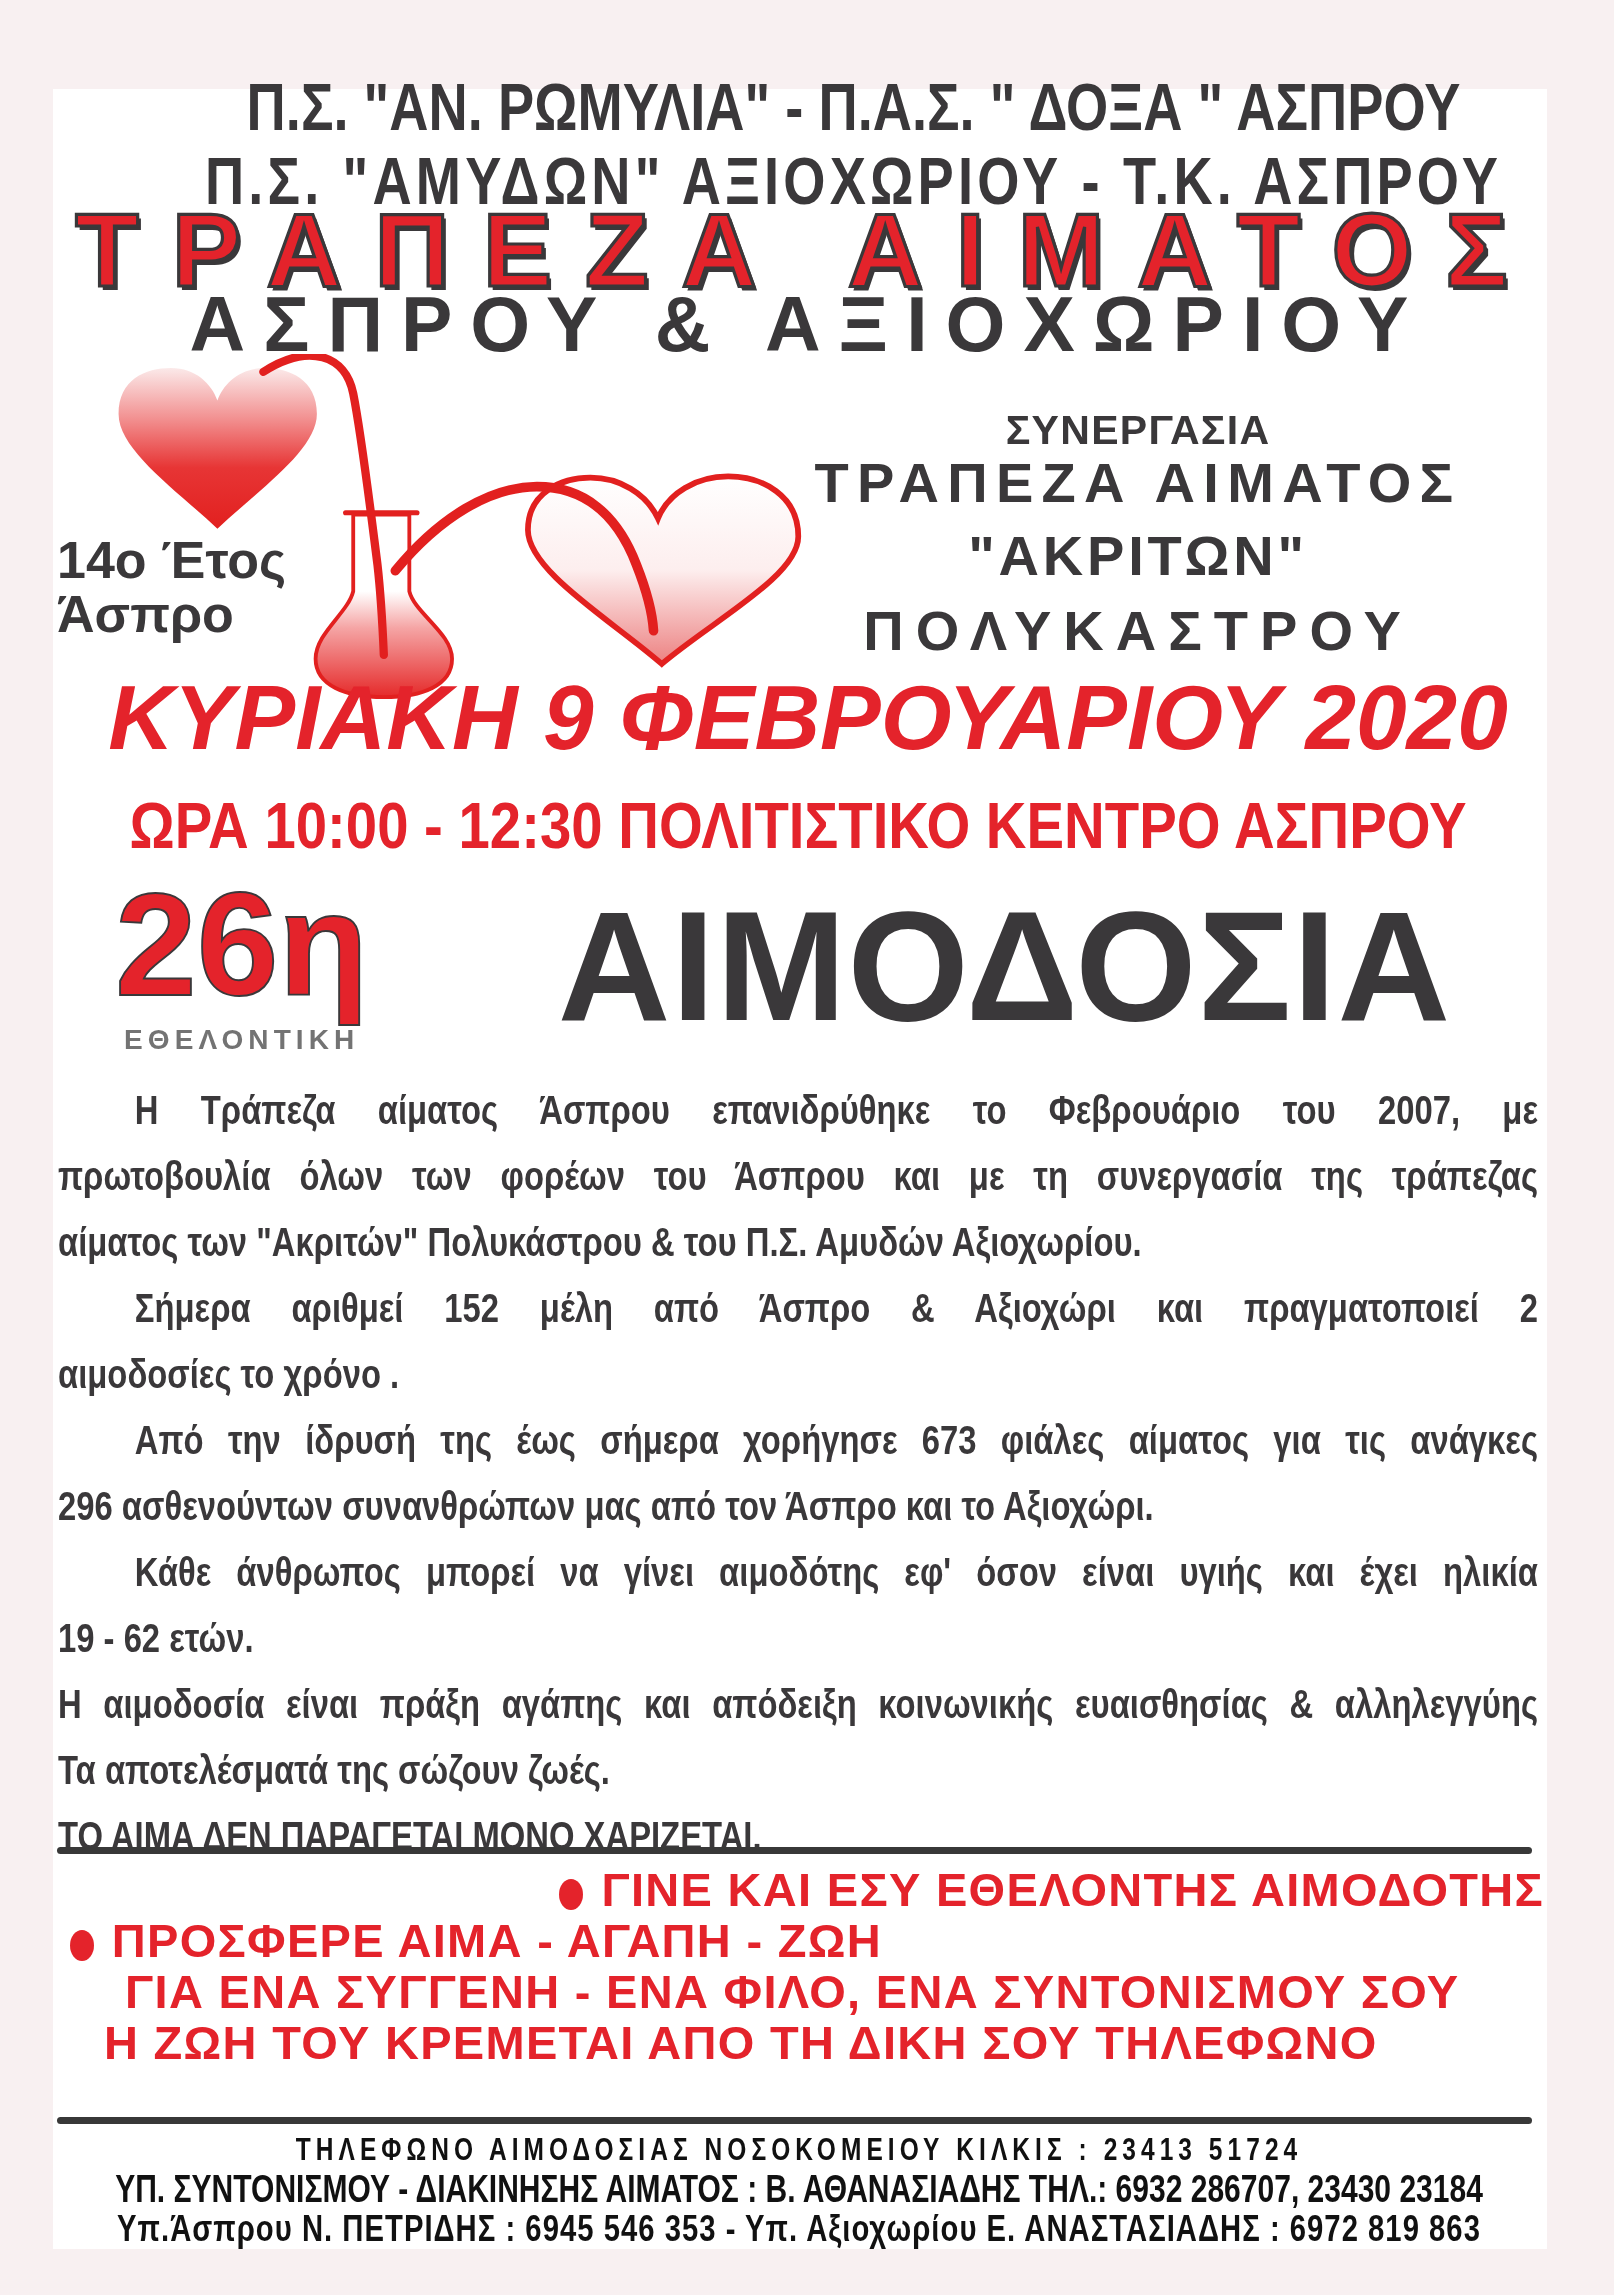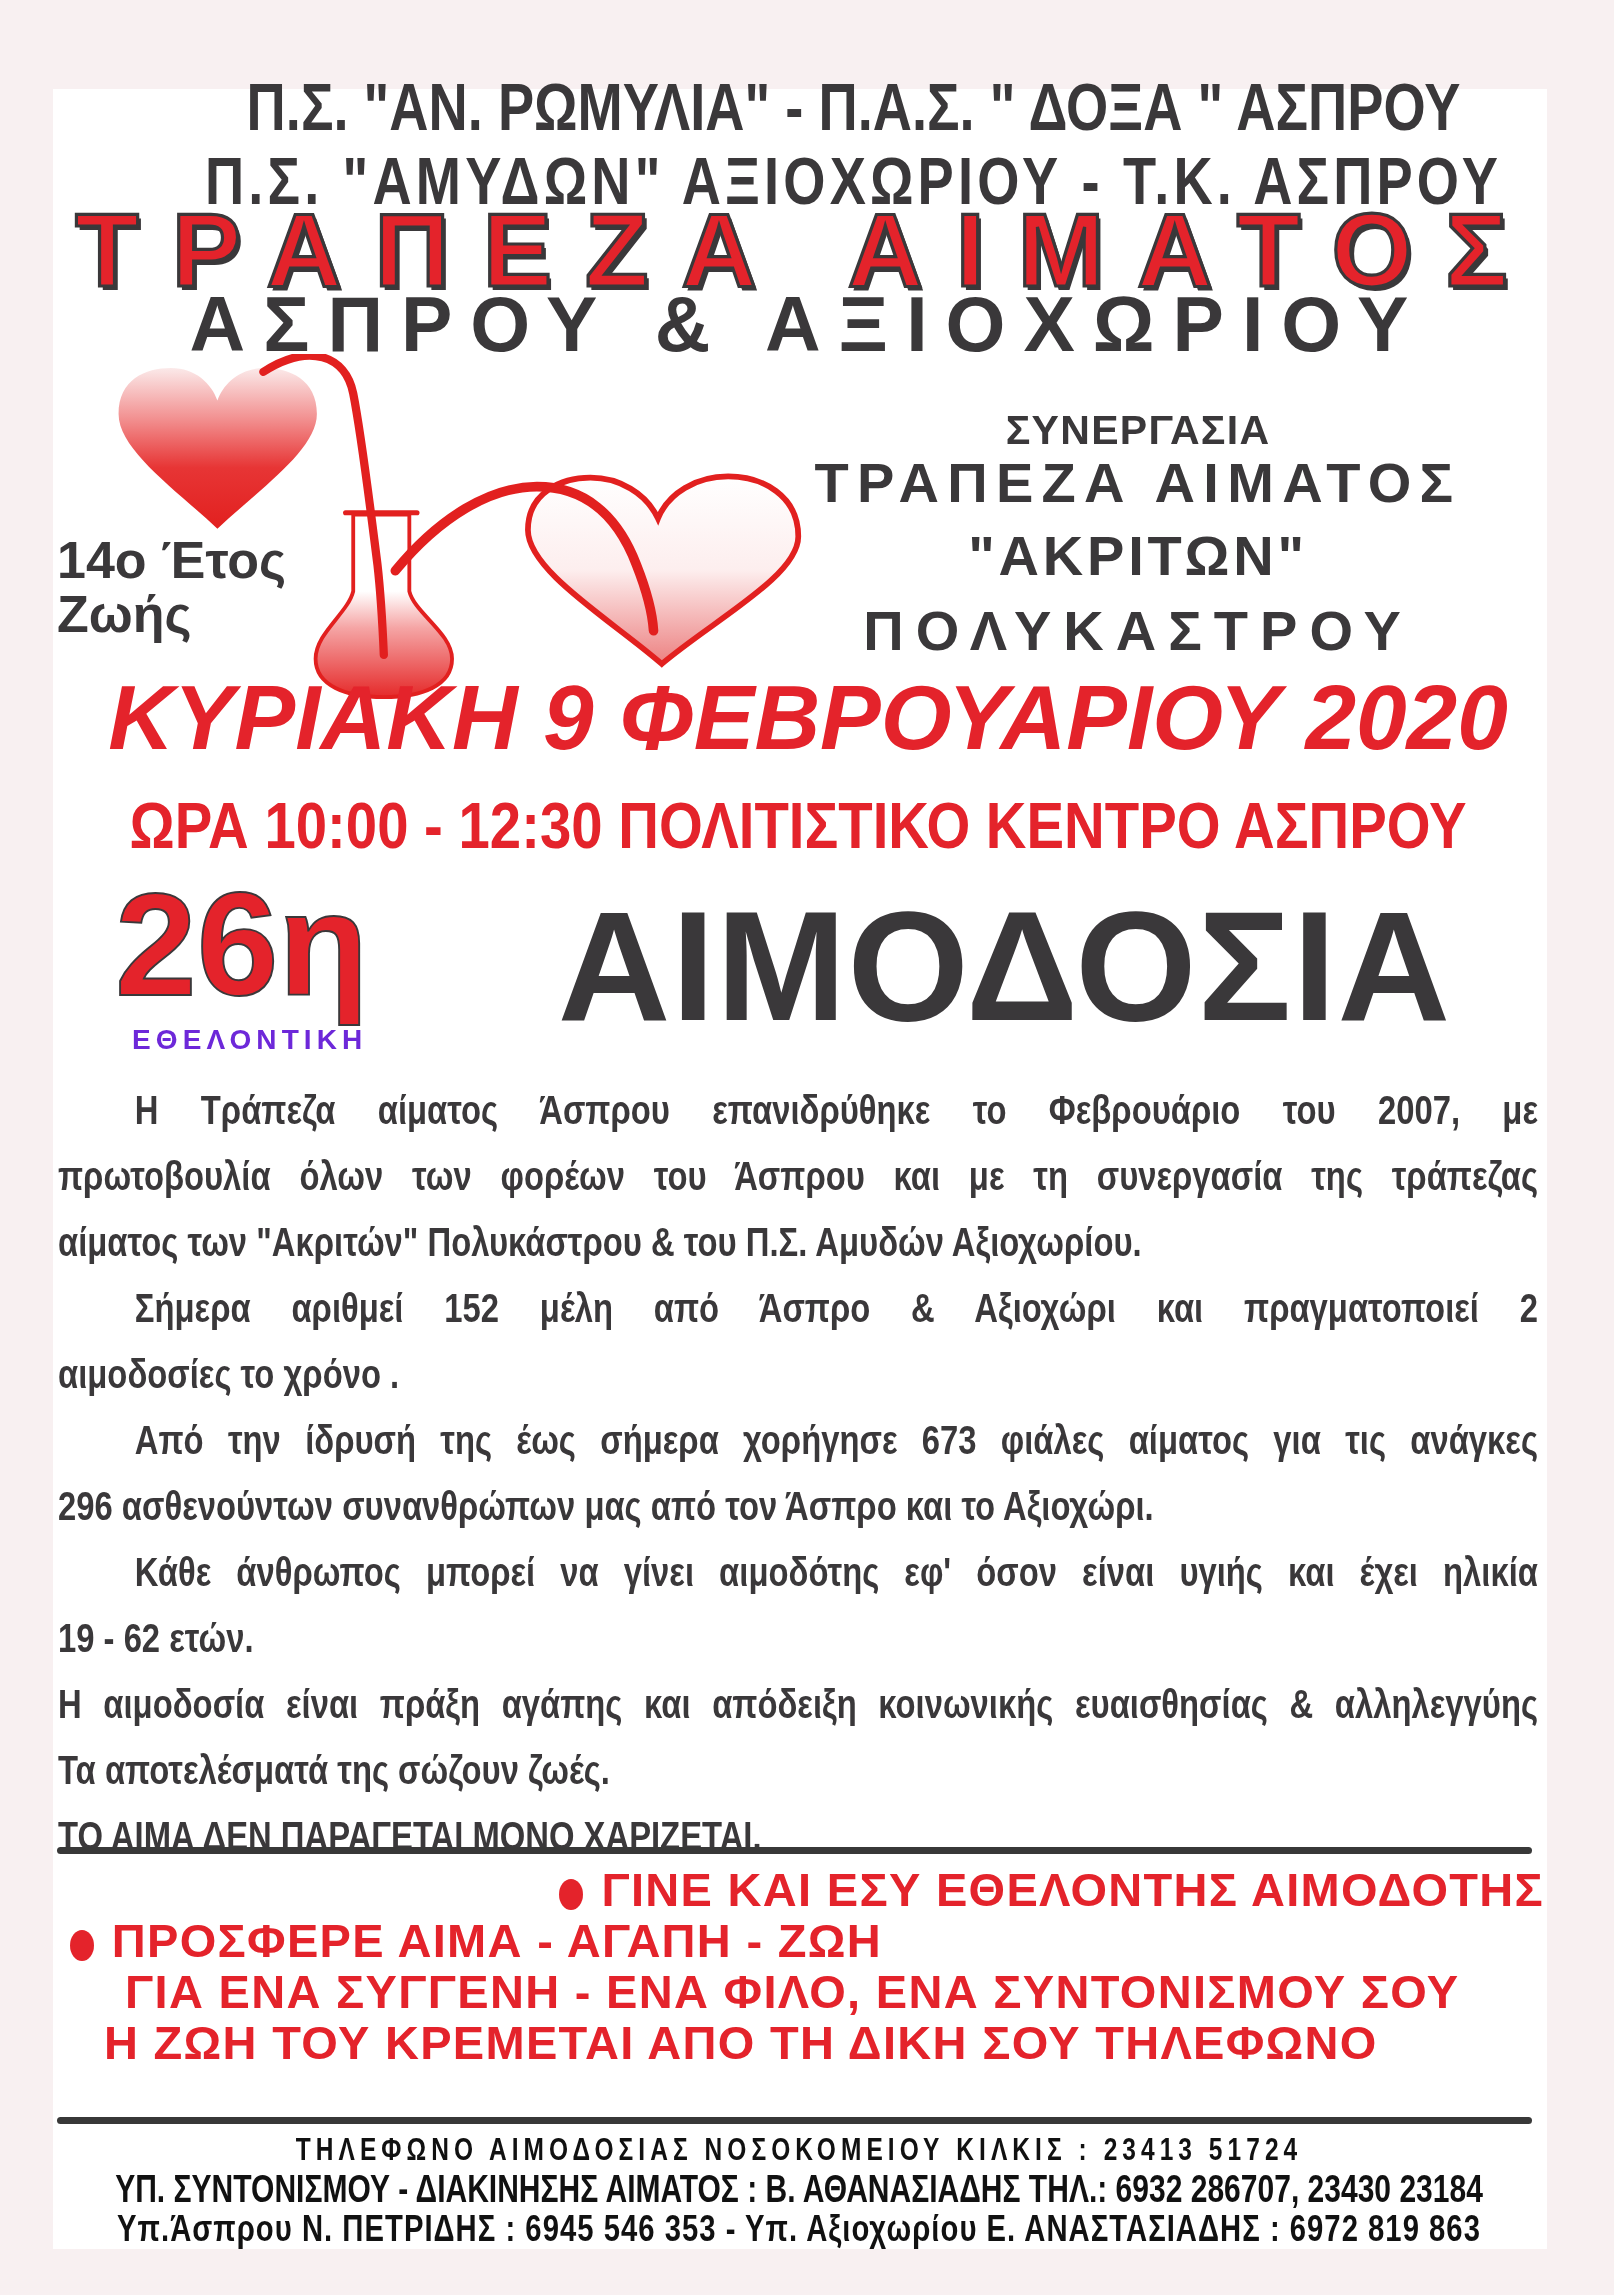--- a/index.html
+++ b/index.html
@@ -30,21 +30,21 @@
   .p-1{top:451px;font-size:56px;line-height:63px;letter-spacing:8.3px;}
   .p-2{top:524px;font-size:56px;line-height:63px;letter-spacing:3.8px;}
   .p-3{top:599px;font-size:56px;line-height:63px;letter-spacing:12px;}
 
   .date-line{top:670px;font-size:91px;line-height:96px;letter-spacing:0;color:#e4232b;text-align:center;left:61px;width:1494px;font-style:italic;}
   .time-line{left:58px;top:791px;width:1682px;transform:scaleX(0.88);transform-origin:0 0;
              font-size:64px;line-height:70px;text-align:center;color:#e4232b;}
 
   .don-number{left:115px;top:868px;font-size:147px;line-height:153px;color:#e4232b;
               -webkit-text-stroke:1.9px #3a383a;}
-  .don-caption{left:124px;top:1026px;font-size:28px;line-height:28px;letter-spacing:5.1px;color:#6d28d9;margin-left:8px;}
+  .don-caption{left:124px;top:1026px;font-size:28px;line-height:28px;letter-spacing:5.1px;color:#737373;}
   .don-word{left:539px;top:887px;width:931px;font-size:156px;line-height:159px;color:#3a383a;text-align:center;letter-spacing:1.3px;}
 
   .body-block{left:58px;top:1077px;width:1850px;transform:scaleX(0.8);transform-origin:0 0;
               font-size:41px;line-height:66px;color:#3a383a;}
   .jline{text-align:justify;text-align-last:justify;}
   .lline{text-align:left;}
   .indent{padding-left:96px;}
 
   .divider{left:57px;width:1475px;height:7px;background:#383838;border-radius:3.8px;}
   .div-top{top:1847px;}
@@ -101,21 +101,21 @@
     <path d="M261,274 C195,212 106,150 106,94 C106,40 148,22 188,22 C227,22 252,47 261,73 C270,47 296,22 334,22 C374,22 417,40 417,94 C417,150 327,212 261,274 Z" fill="url(#lgLeftHeart)"></path>
     <path d="M474,252 L474,372 C466,406 415,438 415,478 C415,520 462,538 522,538 C582,538 629,520 629,478 C629,438 570,406 562,372 L562,252 Z" fill="url(#lgFlask)" stroke="#e2201f" stroke-width="6" stroke-linejoin="round"></path>
     <path d="M462,249 L574,249" stroke="#e2201f" stroke-width="8" stroke-linecap="round" fill="none"></path>
     <path d="M333,28 C405,-18 462,2 474,62 C487,128 498,220 512,330 C516,365 520,425 522,472" fill="none" stroke="#e2201f" stroke-width="13" stroke-linecap="round"></path>
     <path d="M958,486 C880,418 748,340 748,276 C748,216 802,194 846,194 C891,194 933,218 952,258 C968,218 1012,192 1062,192 C1116,192 1172,222 1172,286 C1172,348 1038,418 958,486 Z" fill="url(#lgRightHeart)" stroke="#e2201f" stroke-width="9"></path>
     <path d="M540,340 C610,255 690,208 762,208 C836,208 888,252 918,330 C933,368 943,402 945,434" fill="none" stroke="#e2201f" stroke-width="15" stroke-linecap="round"></path>
   </svg>
 
   <div class="abs anniv">
     <div>14ο Έτος</div>
-    <div>Ζωής</div>
+    <div>Άσπρο</div>
   </div>
 
   <div class="abs partner-line p-label">ΣΥΝΕΡΓΑΣΙΑ</div>
   <div class="abs partner-line p-1">ΤΡΑΠΕΖΑ ΑΙΜΑΤΟΣ</div>
   <div class="abs partner-line p-2">"ΑΚΡΙΤΩΝ"</div>
   <div class="abs partner-line p-3">ΠΟΛΥΚΑΣΤΡΟΥ</div>
 
   <div class="abs date-line">ΚΥΡΙΑΚΗ 9 ΦΕΒΡΟΥΑΡΙΟΥ 2020</div>
   <div class="abs time-line">ΩΡΑ 10:00 - 12:30 ΠΟΛΙΤΙΣΤΙΚΟ ΚΕΝΤΡΟ ΑΣΠΡΟΥ</div>
 

